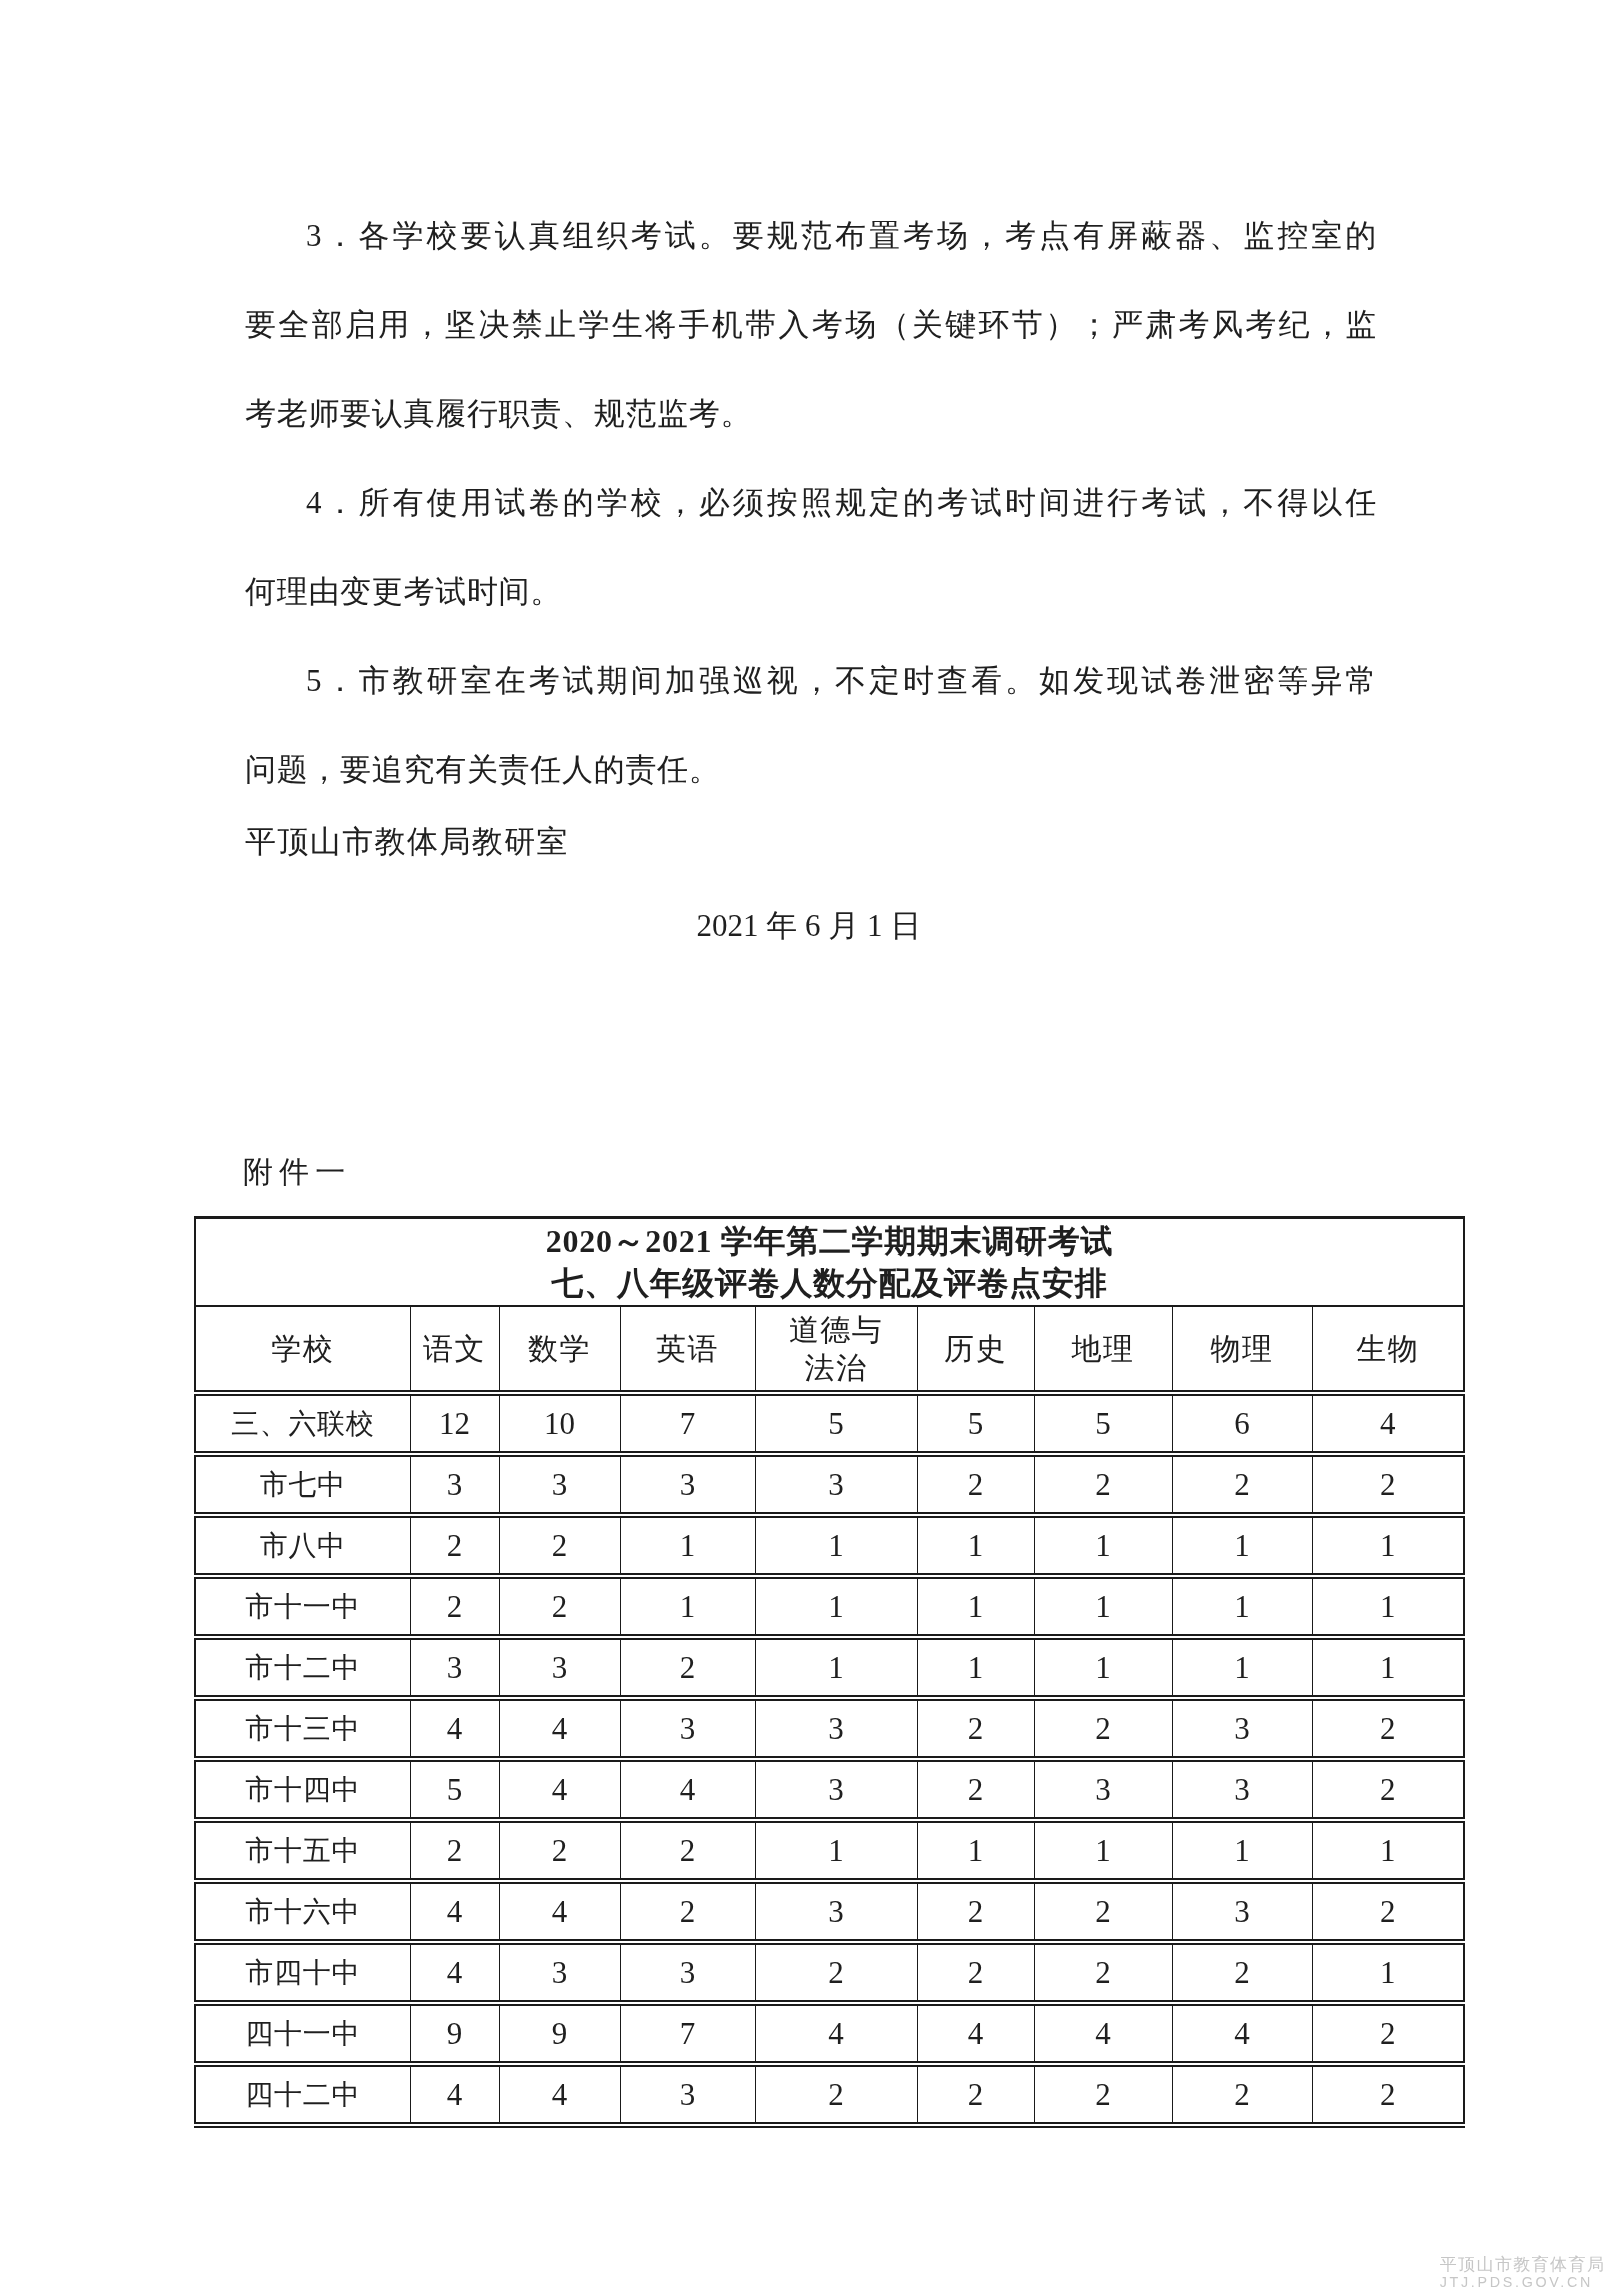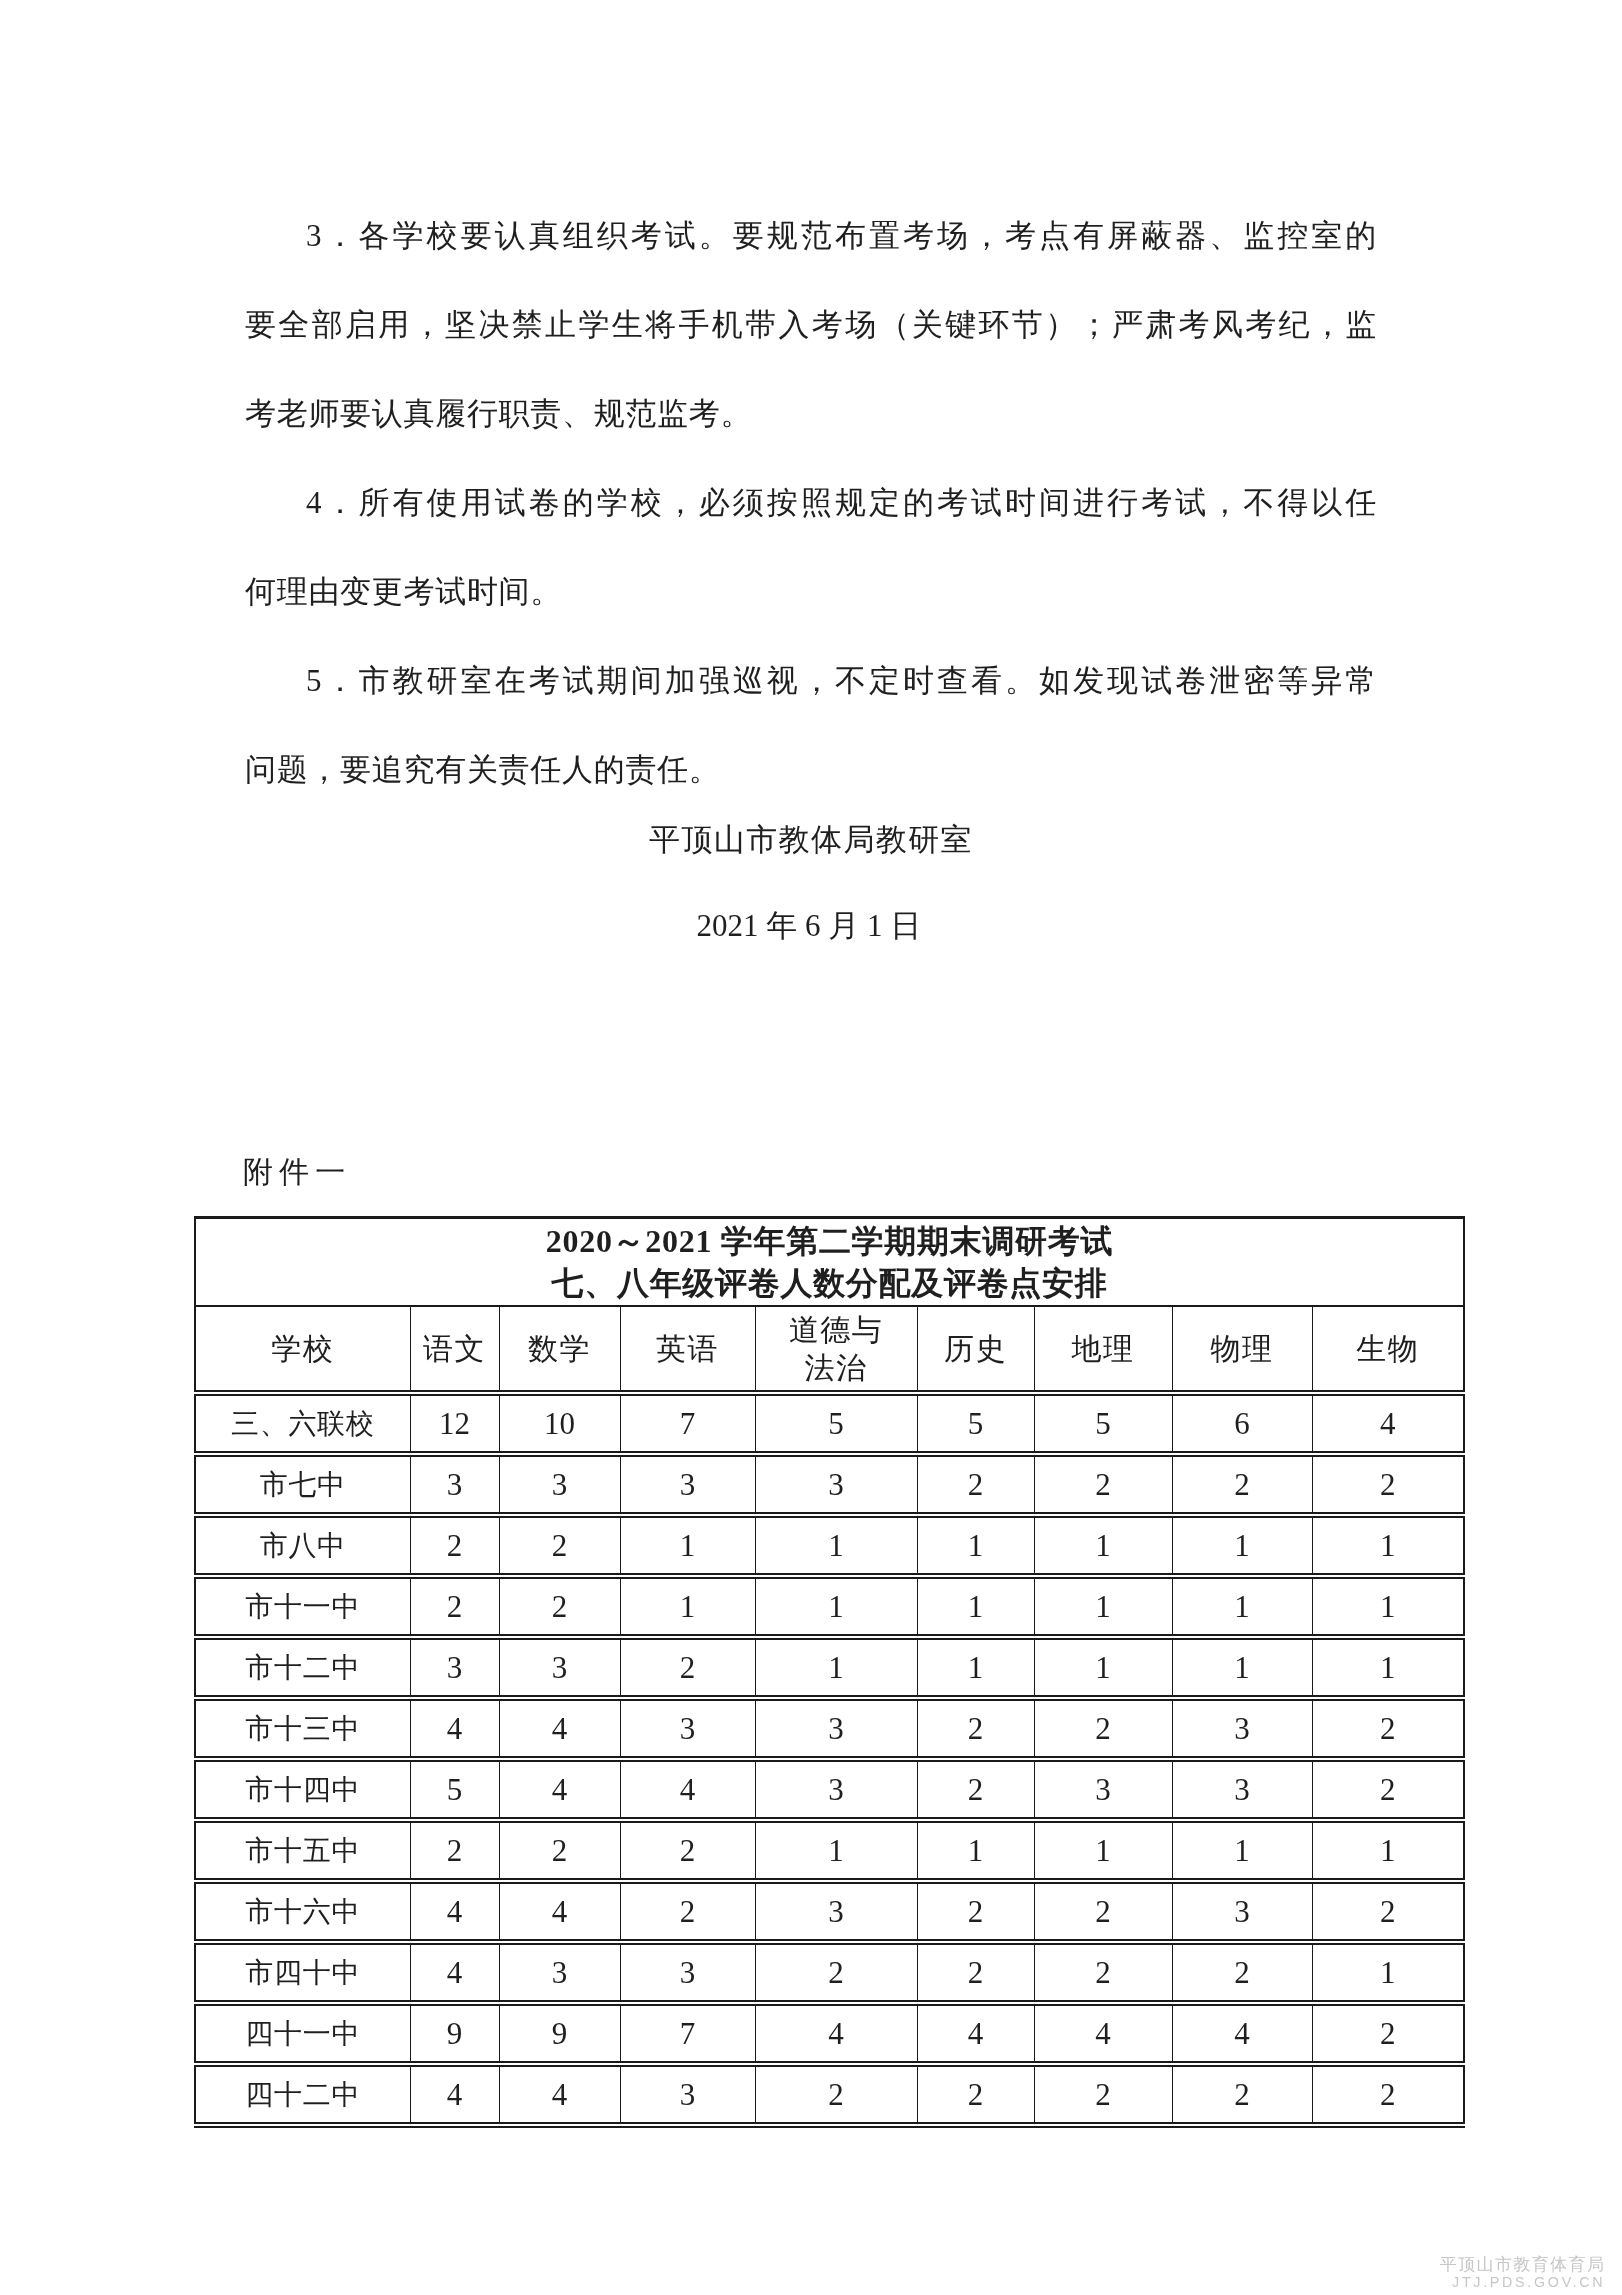--- a/index.html
+++ b/index.html
@@ -34,22 +34,21 @@
     text-align:justify;
     text-align-last:justify;
   }
   .line.first{
     padding-left:61px;
   }
   .sig-line{
     font-size:31px;
     line-height:55px;
     letter-spacing:1.4px;
-    text-align:center;
-    font-family:Liberation Mono, monospace;
+    text-align:left;
   }
   .date-line{
     font-size:31px;
     line-height:55px;
     margin-top:29px;
     padding-right:4.1px;
     text-align:center;
   }
   
   .attachment{
@@ -104,21 +103,20 @@
     text-align:center;
   }
   tbody tr{border-bottom:6.1px double var(--border);}
   tbody td{height:55px;}
   tbody td.school{font-size:28px;letter-spacing:0.7px;}
   tbody td.num{font-size:31px;}
   
   .watermark{
     position:absolute;
     right:17.7px;bottom:4.1px;
-    text-align:right;
     color:var(--watermark);
     line-height:1.15;
   }
   .watermark .wm1{font-size:17px;letter-spacing:1.4px;}
   .watermark .wm2{font-size:14.3px;letter-spacing:2.7px;font-family:"Liberation Sans",sans-serif;}
 </style>
 </head>
 <body>
 
 <div class="page">

